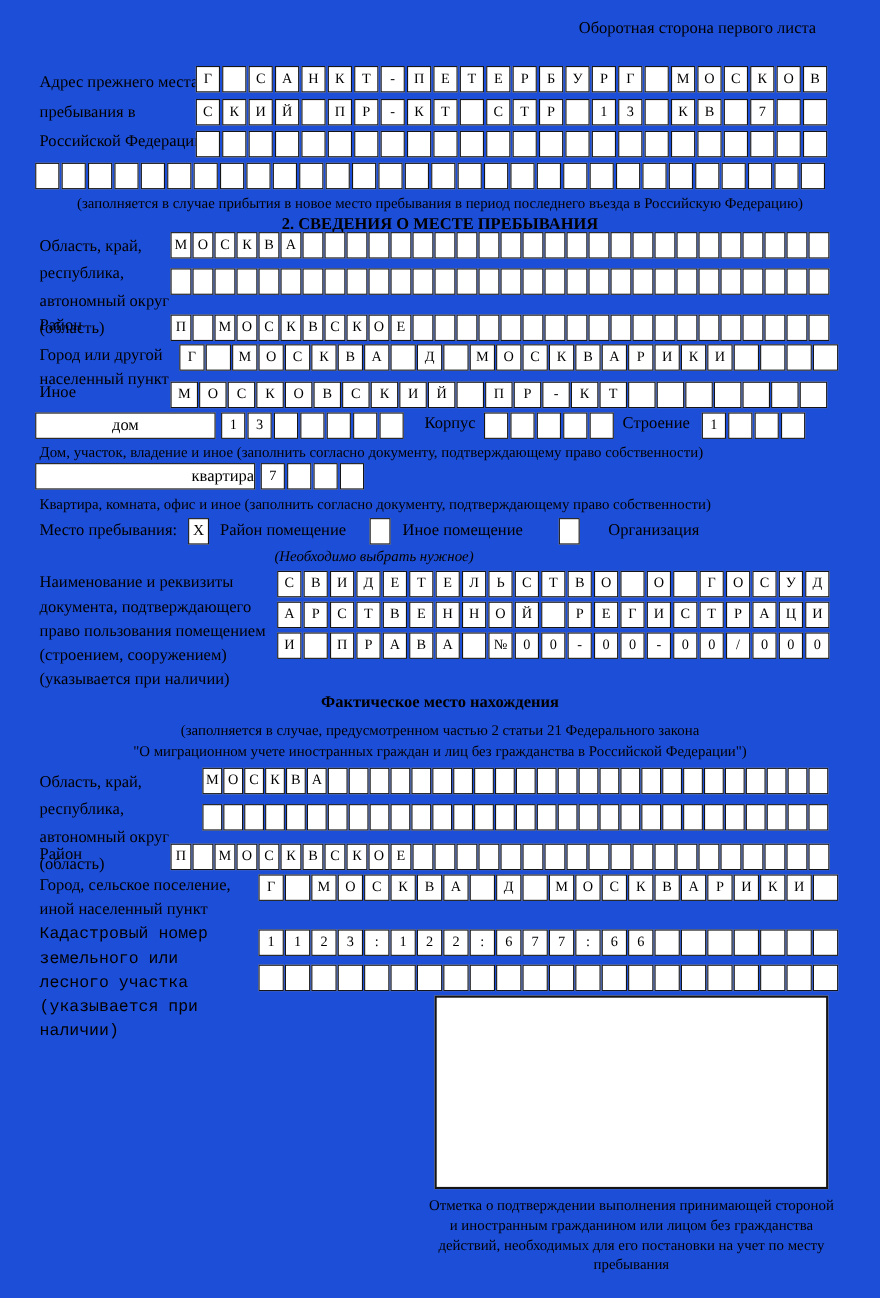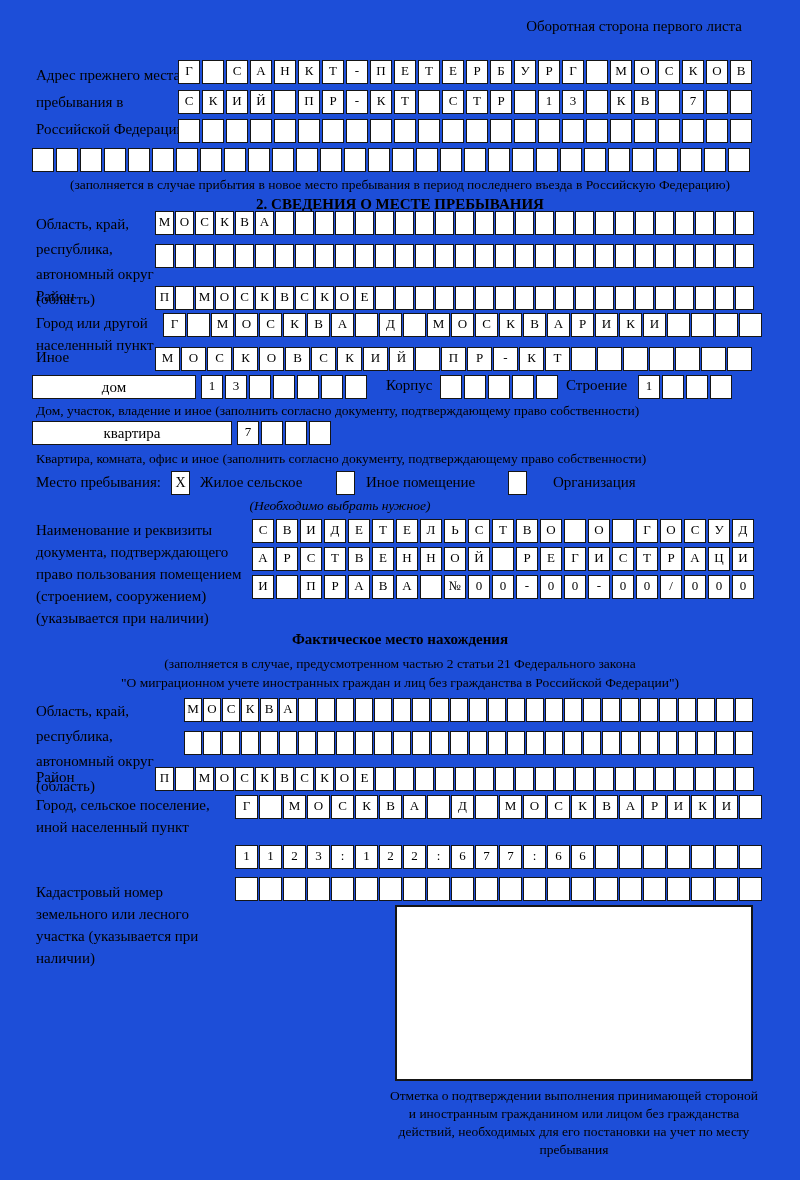--- a/index.html
+++ b/index.html
@@ -339,35 +339,35 @@
   <div class="abs label" style="left:566px; top:377px;">Строение</div>
   <div class="abs cellrow" style="left:638px; top:375px; --cw:22px;">
       <span class="cell">1</span>
       <span class="cell"></span>
       <span class="cell"></span>
       <span class="cell"></span>
     </div>
 
   <div class="abs small" style="left:36px; top:403px;">Дом, участок, владение и иное (заполнить согласно документу, подтверждающему право собственности)</div>
 
-  <div class="abs widebox" style="left:32px; top:421px; width:200px;">
+  <div class="abs widebox" style="left:32px; top:421px; width:200px;justify-content:flex-end;">
     <span>квартира</span>
   </div>
   <div class="abs cellrow" style="left:237px; top:421px; --cw:22px;">
       <span class="cell">7</span>
       <span class="cell"></span>
       <span class="cell"></span>
       <span class="cell"></span>
     </div>
 
   <div class="abs small" style="left:36px; top:451px;">Квартира, комната, офис и иное (заполнить согласно документу, подтверждающему право собственности)</div>
 
   <div class="abs label" style="left:36px; top:474px;">Место пребывания:</div>
   <div class="abs checkbox" style="left:171px; top:471px;">X</div>
-  <div class="abs label" style="left:200px; top:474px;">Жилое сельское</div>
+  <div class="abs label" style="left:200px; top:474px;">Район помещение</div>
   <div class="abs checkbox" style="left:336px; top:471px;"></div>
   <div class="abs label" style="left:366px; top:474px;">Иное помещение</div>
   <div class="abs checkbox" style="left:508px; top:471px;"></div>
   <div class="abs label" style="left:553px; top:474px;">Организация</div>
   <div class="abs small" style="left:240px; top:498px; width:200px; text-align:center;font-style:italic;">(Необходимо выбрать нужное)</div>
 
   <div class="abs label" style="left:36px; top:519px; width:218px; line-height:22px;">Наименование и реквизиты документа, подтверждающего право пользования помещением (строением, сооружением) (указывается при наличии)</div>
   <div class="abs cellrow" style="left:252px; top:519px; --cw:22px;">
       <span class="cell">С</span>
       <span class="cell">В</span>
@@ -561,21 +561,21 @@
       <span class="cell">К</span>
       <span class="cell">В</span>
       <span class="cell">А</span>
       <span class="cell">Р</span>
       <span class="cell">И</span>
       <span class="cell">К</span>
       <span class="cell">И</span>
       <span class="cell"></span>
     </div>
 
-  <div class="abs label" style="left:36px; top:881px; width:178px; line-height:22px;">Кадастровый номер земельного или лесного участка (указывается при наличии)</div>
+  <div class="abs label" style="left:36px; top:839px; width:178px; line-height:22px;font-family:Liberation Mono, monospace;">Кадастровый номер земельного или лесного участка (указывается при наличии)</div>
   <div class="abs cellrow g1" style="left:235px; top:845px; --cw:23px;">
       <span class="cell">1</span>
       <span class="cell">1</span>
       <span class="cell">2</span>
       <span class="cell">3</span>
       <span class="cell">:</span>
       <span class="cell">1</span>
       <span class="cell">2</span>
       <span class="cell">2</span>
       <span class="cell">:</span>

